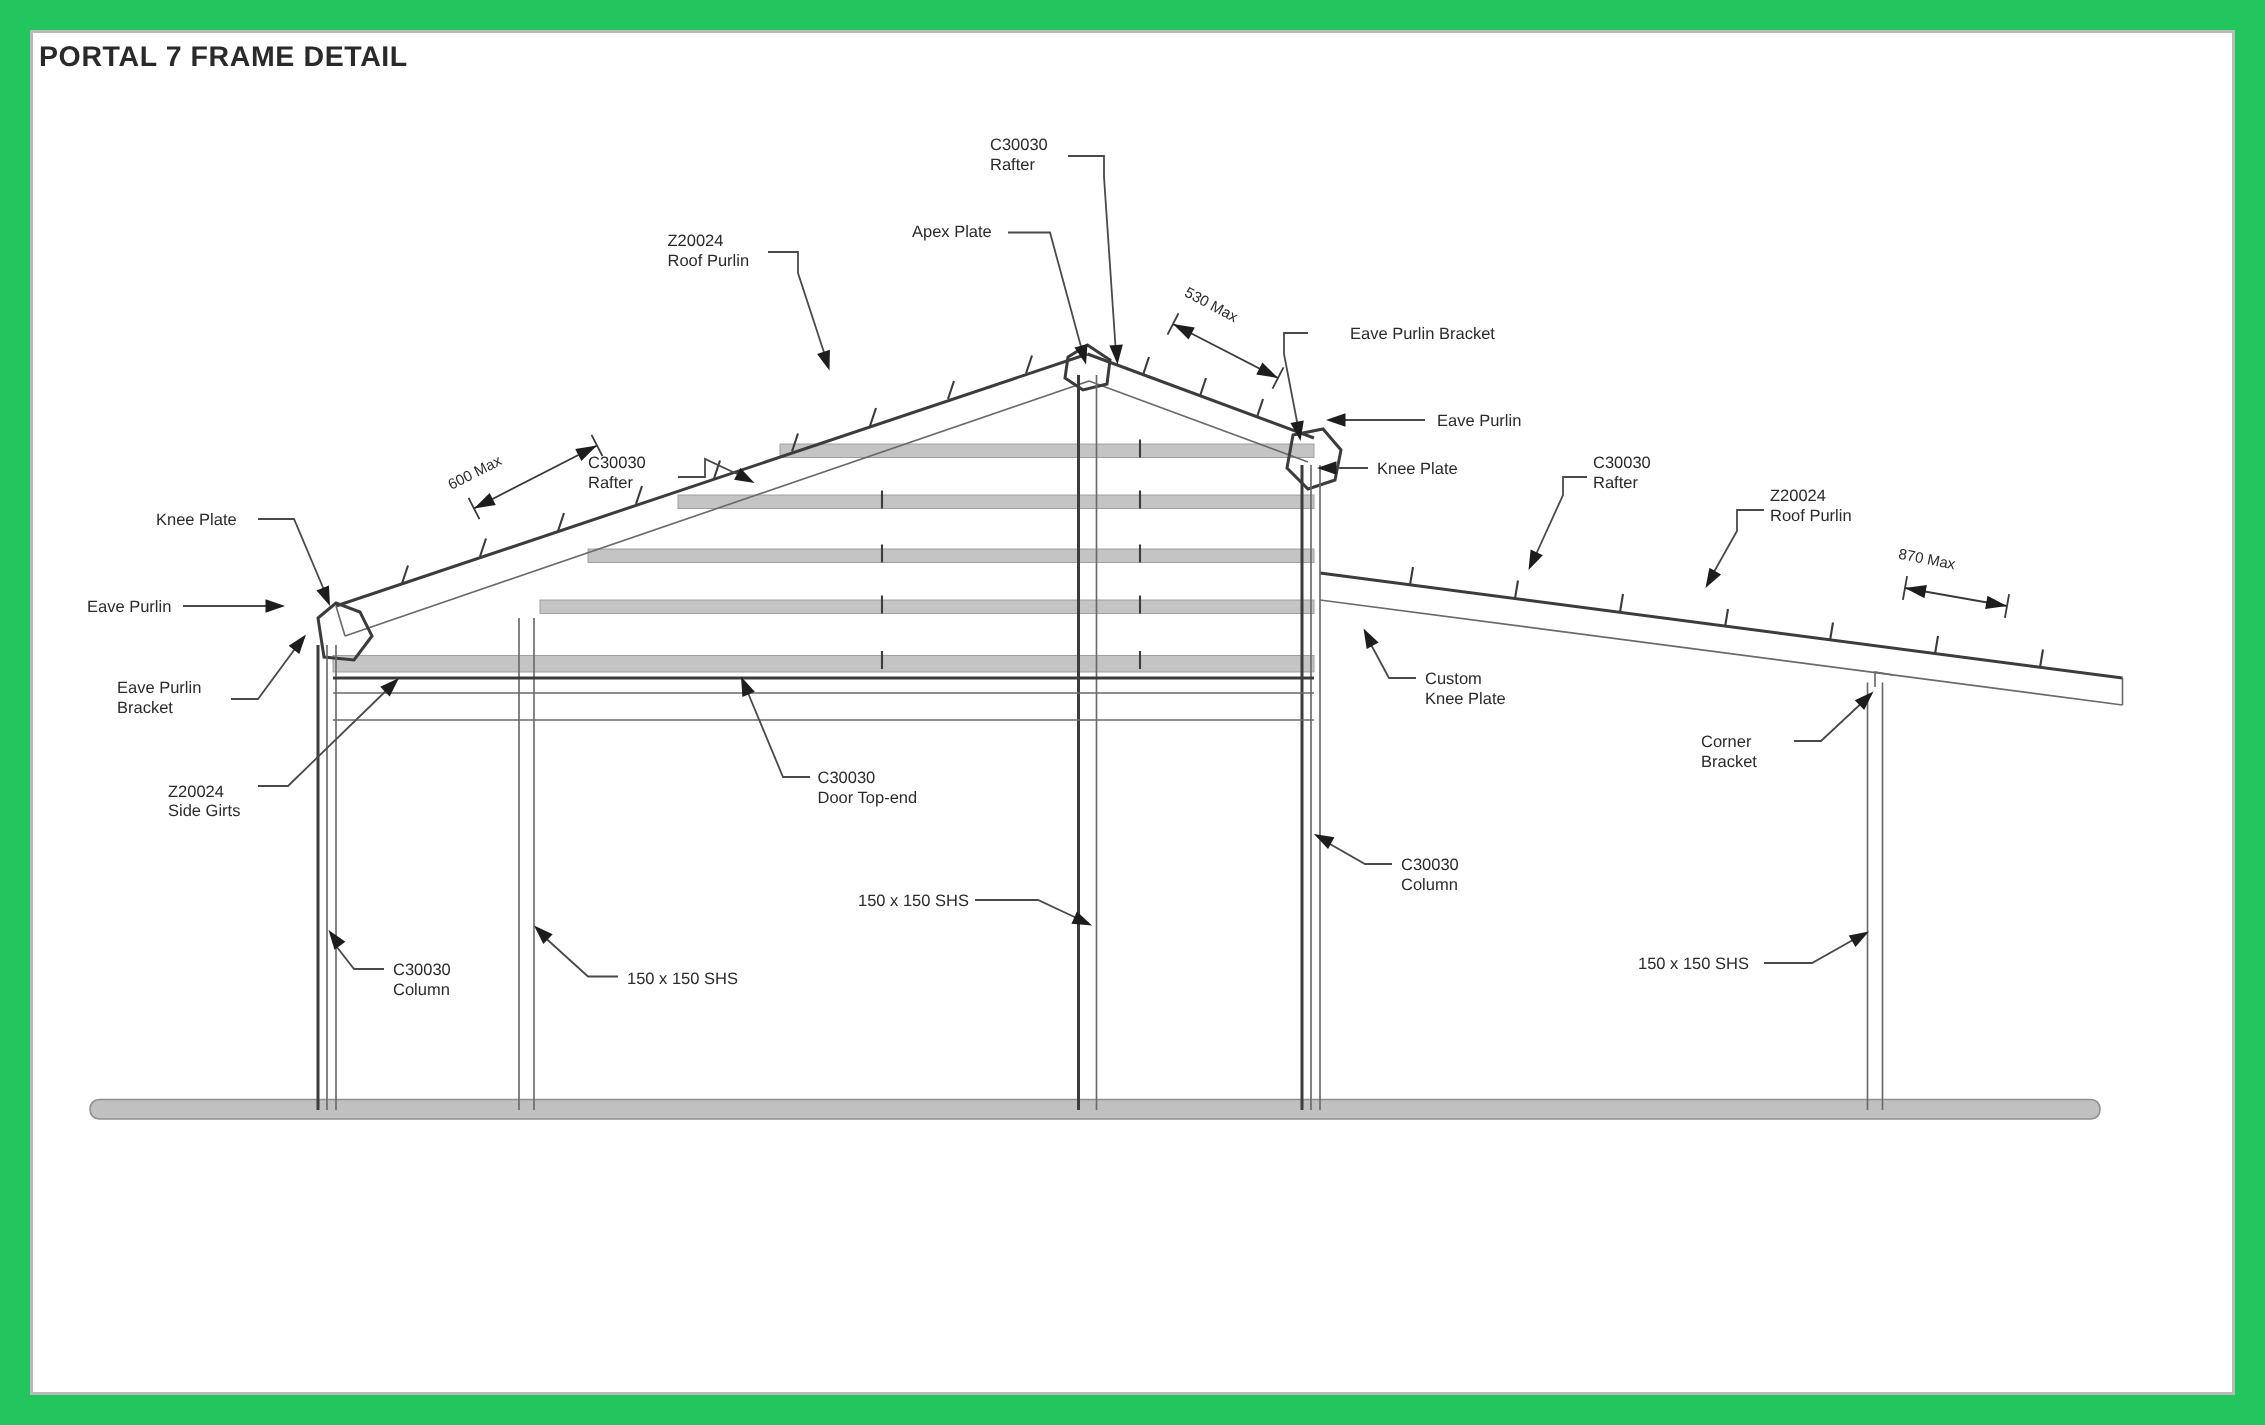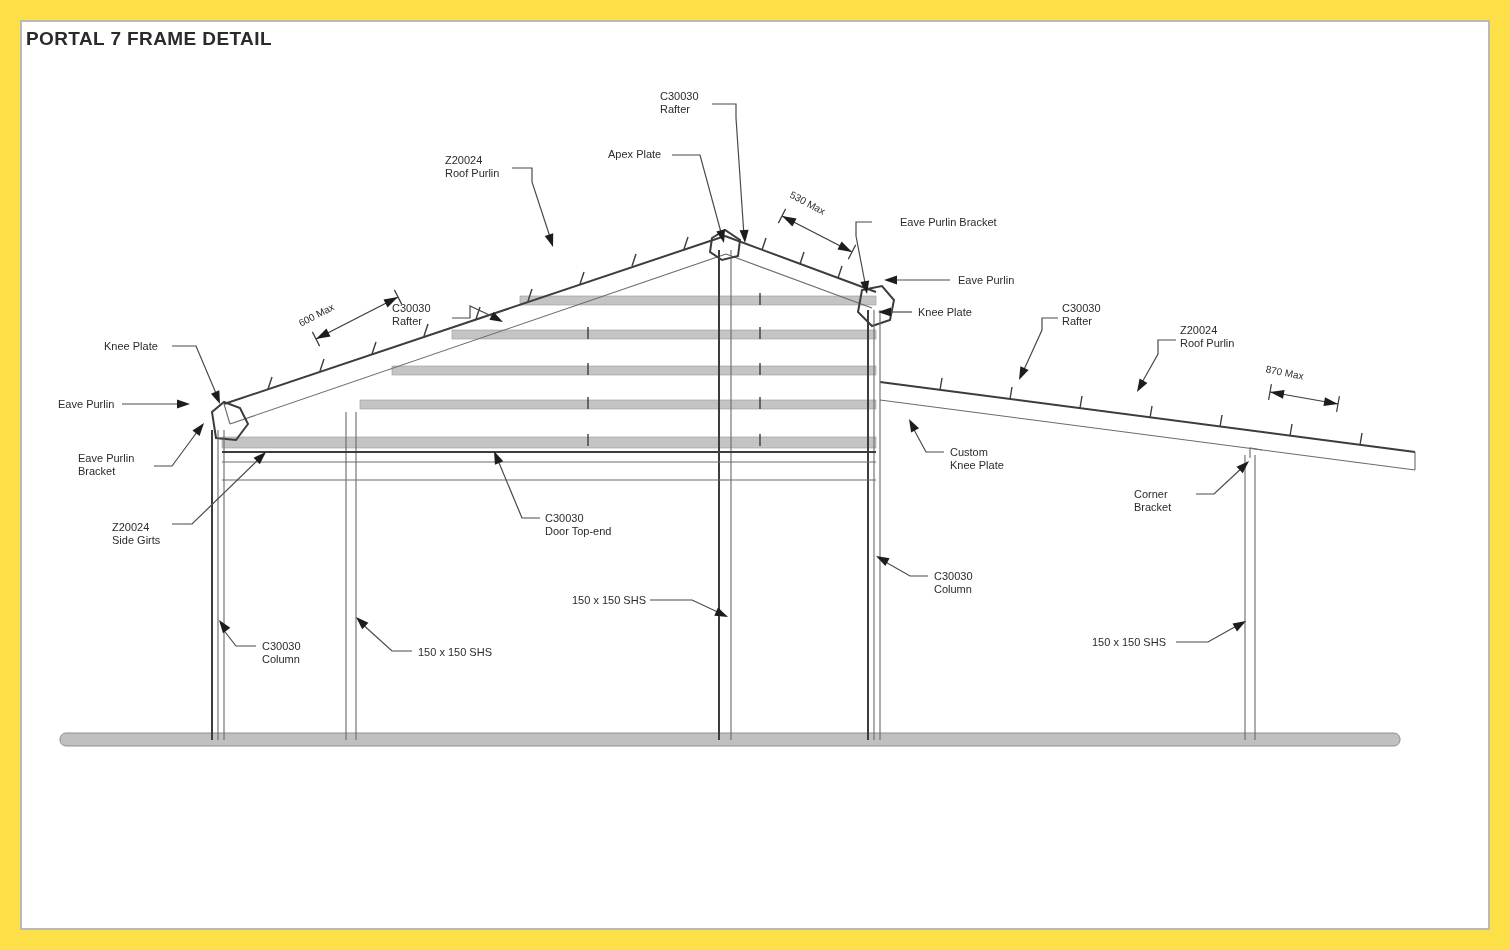--- a/index.html
+++ b/index.html
@@ -5,21 +5,21 @@
   html, body {
     margin: 0;
     padding: 0;
     background: #ffffff;
     font-family: "Liberation Sans", sans-serif;
   }
   #page {
     position: relative;
     width: 1510px;
     height: 950px;
-    background: #fde047;
+    background: #22c55e;
     overflow: hidden;
   }
   #drawing-border {
     position: absolute;
     left: 20px;
     top: 20px;
     width: 1470px;
     height: 910px;
     border: 2px solid #b9b9b9;
     box-sizing: border-box;

